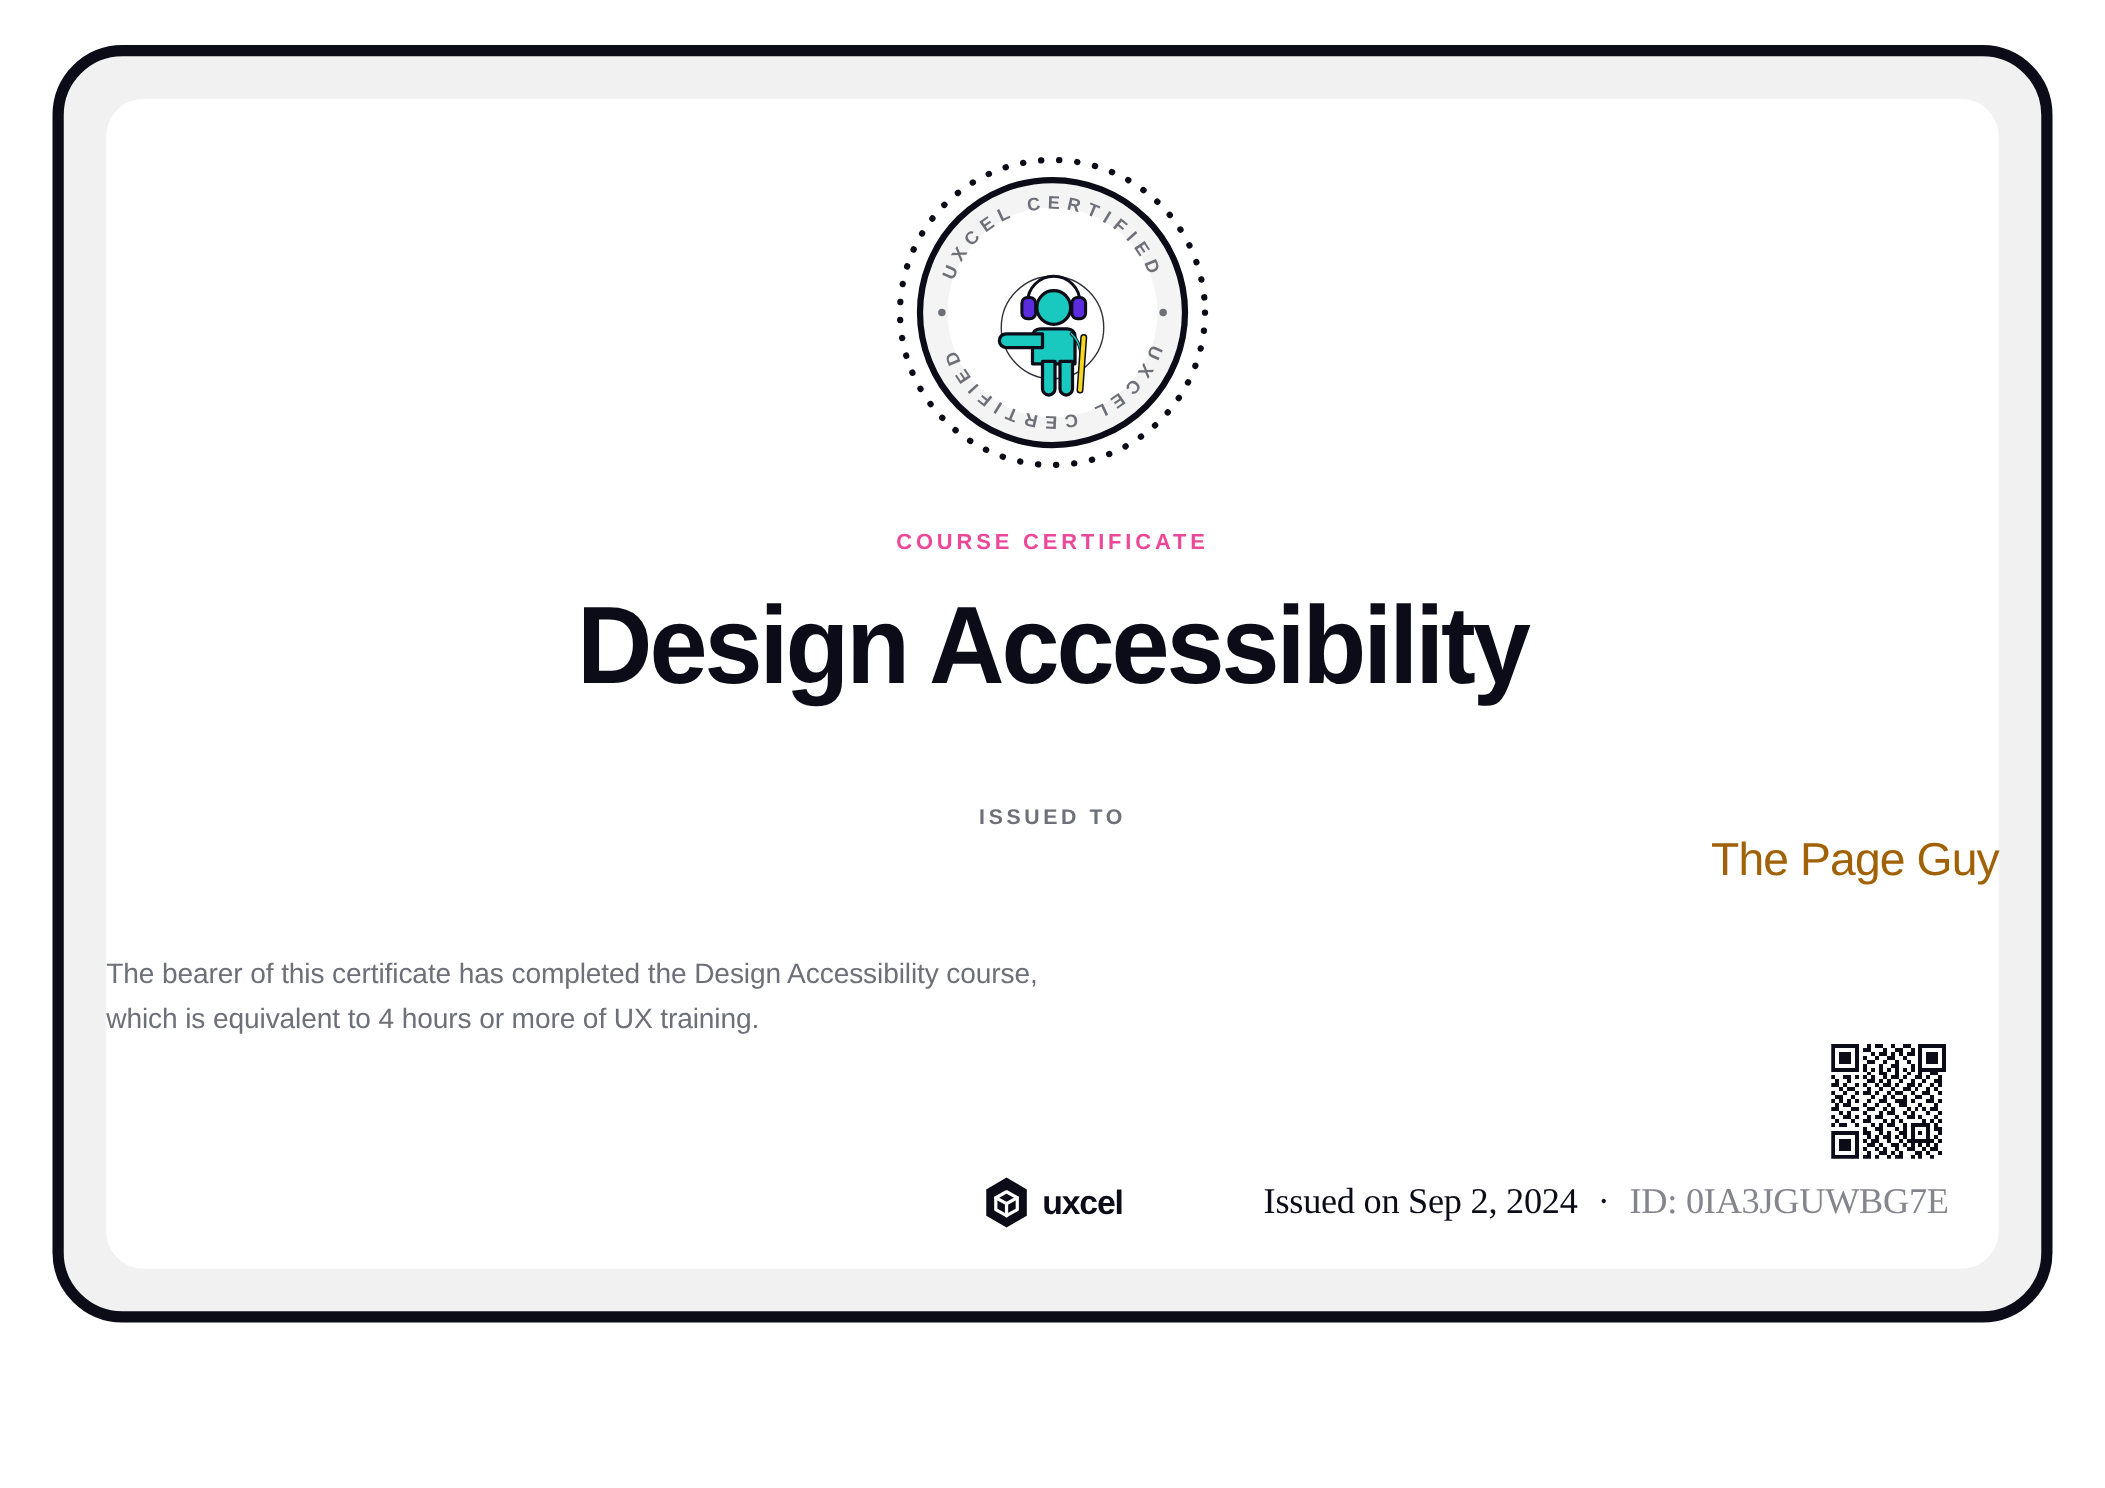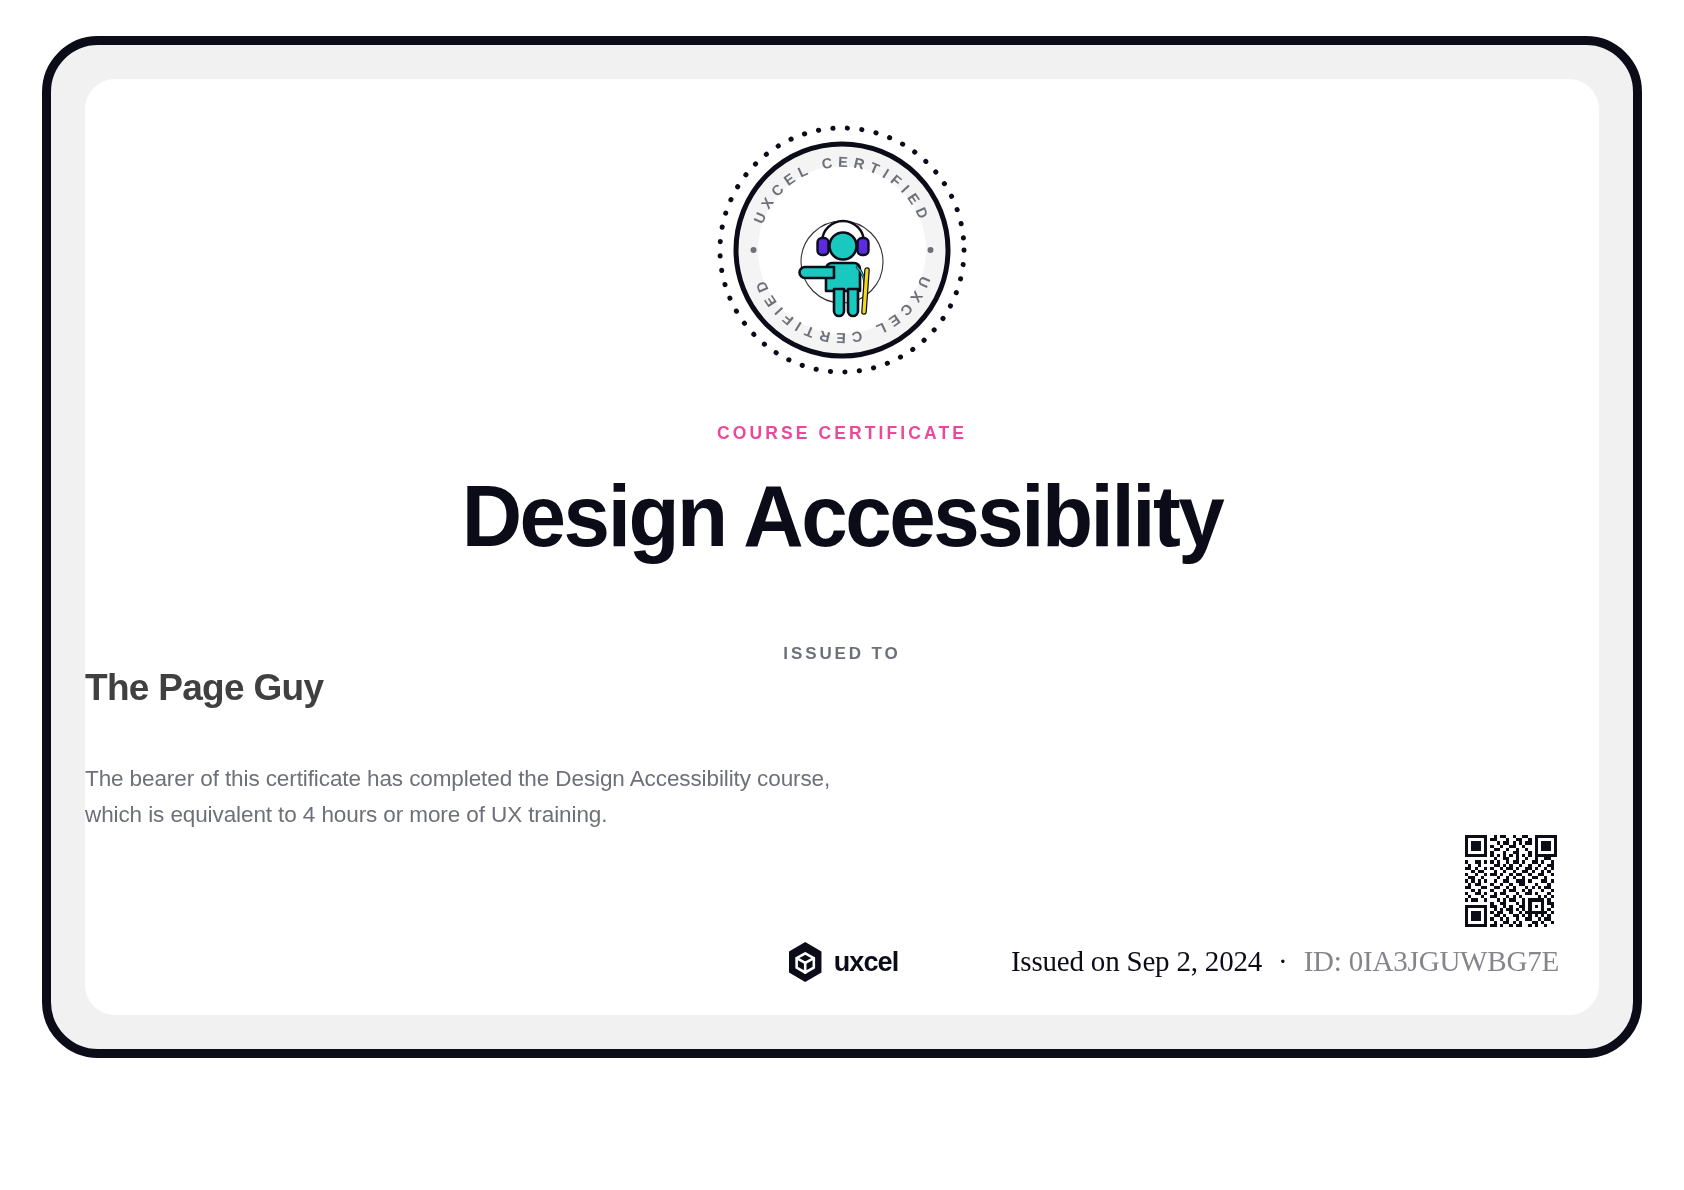--- a/index.html
+++ b/index.html
@@ -79,25 +79,25 @@
     font-weight: bold;
     letter-spacing: 2.9px;
     color: #6E7079;
     margin-top: 16px;
   }
 
   .recipient {
     position: absolute;
     left: 0; right: 0;
     top: 588px;
-    text-align: left;
+    text-align: right;
     font-size: 37px;
-    font-weight: bold;
+    font-weight: normal;
     letter-spacing: -0.7px;
-    color: #404040;
+    color: #a16207;
   }
 
   .body-text {
     position: absolute;
     left: 0; right: 0;
     top: 682px;
     text-align: left;
     font-size: 22.5px;
     line-height: 36px;
     color: #6E7079;

